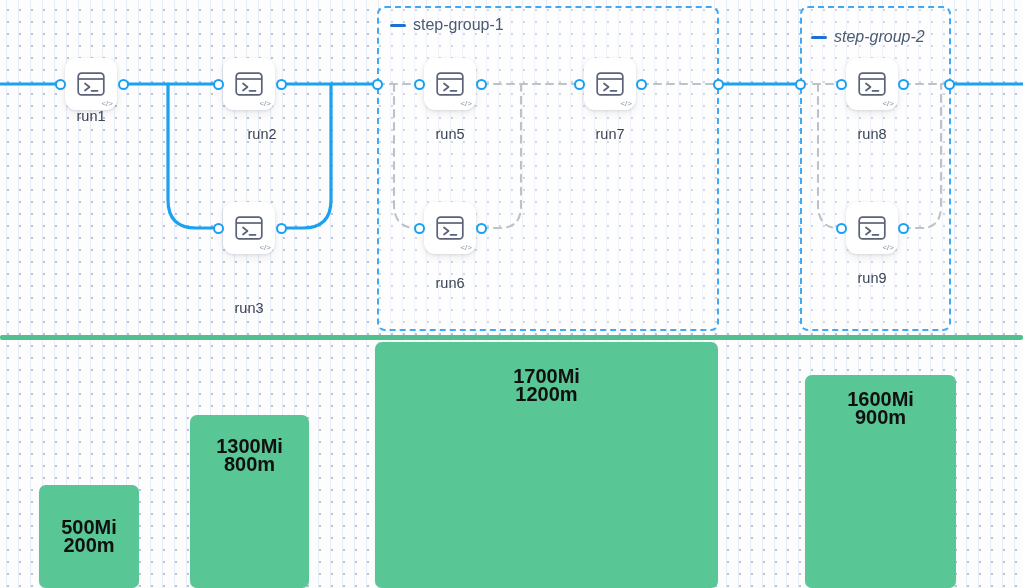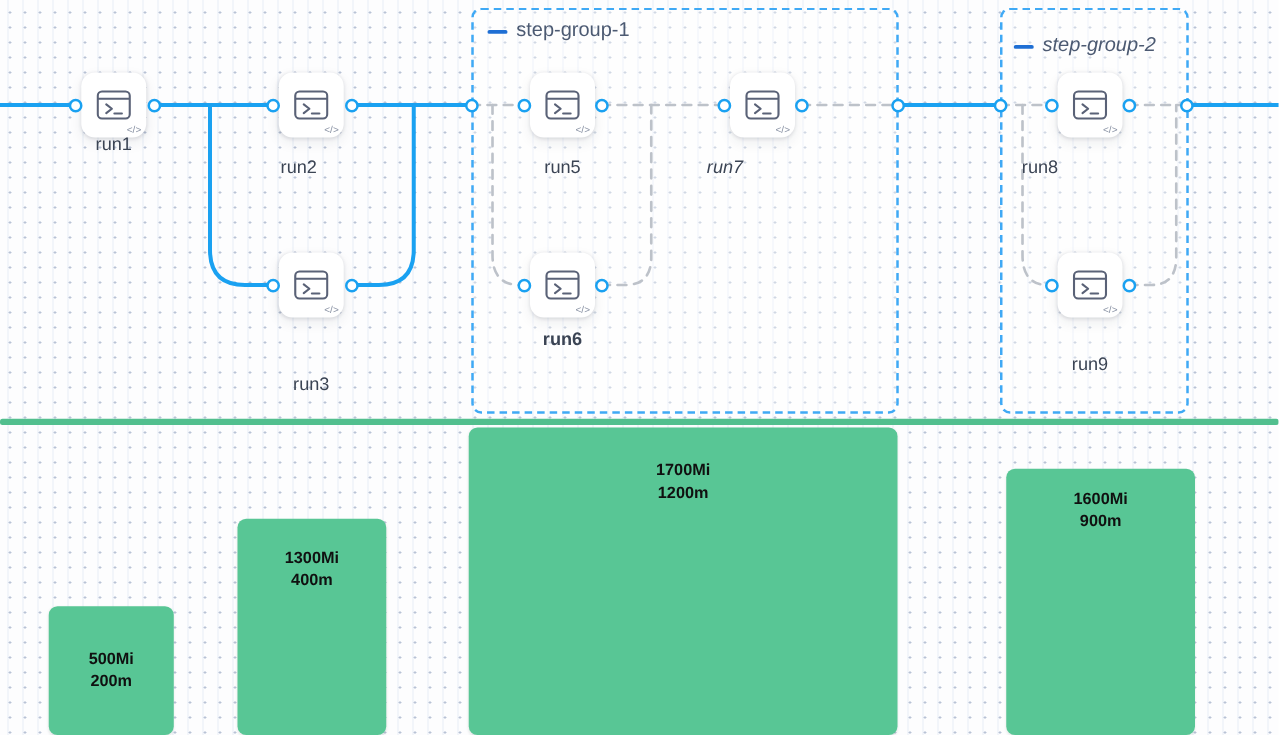--- a/index.html
+++ b/index.html
@@ -100,21 +100,21 @@
   .bar {
     position: absolute;
     background: #58c695;
     border-radius: 7px;
     box-shadow: 0 1px 2px rgba(40,80,60,0.10);
   }
   .bar-text {
     position: absolute;
     left: 0; right: 12px;
     text-align: center;
-    font-size: 13px;
+    font-size: 20px;
     font-weight: bold;
     color: #101010;
     line-height: 18px;
     white-space: pre-line;
   }
 </style>
 </head>
 <body>
 
 <div id="canvas">
@@ -174,21 +174,21 @@
         <span>
           <svg class="term" viewBox="0 0 28 24" fill="none" stroke="#5a6277" stroke-width="1.7">
             <rect x="1.2" y="1.2" width="25.6" height="21.6" rx="3.4"></rect>
             <path d="M1.2 7 H26.8"></path>
             <path d="M8 11.5 L12.5 15 L8 18.5" stroke-linecap="round" stroke-linejoin="round"></path>
             <path d="M14.5 18.8 H20.5" stroke-linecap="round"></path>
           </svg>
         </span>
         <span class="codeglyph">&lt;/&gt;</span>
       </div>
-      <div class="node-label" style="left: 179px; top: 126px;">run2</div>
+      <div class="node-label" style="left: 202px; top: 126px;">run2</div>
       <div class="node" style="left: 223px; top: 202px;">
         <span>
           <svg class="term" viewBox="0 0 28 24" fill="none" stroke="#5a6277" stroke-width="1.7">
             <rect x="1.2" y="1.2" width="25.6" height="21.6" rx="3.4"></rect>
             <path d="M1.2 7 H26.8"></path>
             <path d="M8 11.5 L12.5 15 L8 18.5" stroke-linecap="round" stroke-linejoin="round"></path>
             <path d="M14.5 18.8 H20.5" stroke-linecap="round"></path>
           </svg>
         </span>
         <span class="codeglyph">&lt;/&gt;</span>
@@ -210,57 +210,57 @@
         <span>
           <svg class="term" viewBox="0 0 28 24" fill="none" stroke="#5a6277" stroke-width="1.7">
             <rect x="1.2" y="1.2" width="25.6" height="21.6" rx="3.4"></rect>
             <path d="M1.2 7 H26.8"></path>
             <path d="M8 11.5 L12.5 15 L8 18.5" stroke-linecap="round" stroke-linejoin="round"></path>
             <path d="M14.5 18.8 H20.5" stroke-linecap="round"></path>
           </svg>
         </span>
         <span class="codeglyph">&lt;/&gt;</span>
       </div>
-      <div class="node-label" style="left: 390px; top: 264px; font-weight: bold;">run6</div>
+      <div class="node-label" style="left: 390px; top: 275px;">run6</div>
       <div class="node" style="left: 584px; top: 58px;">
         <span>
           <svg class="term" viewBox="0 0 28 24" fill="none" stroke="#5a6277" stroke-width="1.7">
             <rect x="1.2" y="1.2" width="25.6" height="21.6" rx="3.4"></rect>
             <path d="M1.2 7 H26.8"></path>
             <path d="M8 11.5 L12.5 15 L8 18.5" stroke-linecap="round" stroke-linejoin="round"></path>
             <path d="M14.5 18.8 H20.5" stroke-linecap="round"></path>
           </svg>
         </span>
         <span class="codeglyph">&lt;/&gt;</span>
       </div>
-      <div class="node-label" style="left: 520px; top: 126px; font-style: italic;">run7</div>
+      <div class="node-label" style="left: 550px; top: 126px;">run7</div>
       <div class="node" style="left: 846px; top: 58px;">
         <span>
           <svg class="term" viewBox="0 0 28 24" fill="none" stroke="#5a6277" stroke-width="1.7">
             <rect x="1.2" y="1.2" width="25.6" height="21.6" rx="3.4"></rect>
             <path d="M1.2 7 H26.8"></path>
             <path d="M8 11.5 L12.5 15 L8 18.5" stroke-linecap="round" stroke-linejoin="round"></path>
             <path d="M14.5 18.8 H20.5" stroke-linecap="round"></path>
           </svg>
         </span>
         <span class="codeglyph">&lt;/&gt;</span>
       </div>
-      <div class="node-label" style="left: 772px; top: 126px;">run8</div>
+      <div class="node-label" style="left: 812px; top: 126px;">run8</div>
       <div class="node" style="left: 846px; top: 202px;">
         <span>
           <svg class="term" viewBox="0 0 28 24" fill="none" stroke="#5a6277" stroke-width="1.7">
             <rect x="1.2" y="1.2" width="25.6" height="21.6" rx="3.4"></rect>
             <path d="M1.2 7 H26.8"></path>
             <path d="M8 11.5 L12.5 15 L8 18.5" stroke-linecap="round" stroke-linejoin="round"></path>
             <path d="M14.5 18.8 H20.5" stroke-linecap="round"></path>
           </svg>
         </span>
         <span class="codeglyph">&lt;/&gt;</span>
       </div>
-      <div class="node-label" style="left: 812px; top: 284px;">run9</div>
+      <div class="node-label" style="left: 812px; top: 270px;">run9</div>
     </div>
 
   <div id="ports">
       <div class="port" style="left: 54.5px; top: 78.5px;"></div>
       <div class="port" style="left: 117.5px; top: 78.5px;"></div>
       <div class="port" style="left: 212.5px; top: 78.5px;"></div>
       <div class="port" style="left: 275.5px; top: 78.5px;"></div>
       <div class="port" style="left: 212.5px; top: 222.5px;"></div>
       <div class="port" style="left: 275.5px; top: 222.5px;"></div>
       <div class="port" style="left: 371.5px; top: 78.5px;"></div>
@@ -280,21 +280,21 @@
     </div>
 
   <div id="separator" style="top: 335px; background: rgb(82, 191, 142);"></div>
 
   <div id="bars">
       <div class="bar" style="left: 39px; top: 485px; width: 100px; height: 103px; background: rgb(88, 198, 149);"></div>
       <div class="bar-text" style="left: 39px; width: 100px; top: 518px;">500Mi
 200m</div>
       <div class="bar" style="left: 190px; top: 415px; width: 119px; height: 173px; background: rgb(88, 198, 149);"></div>
       <div class="bar-text" style="left: 190px; width: 119px; top: 437px;">1300Mi
-400m</div>
+800m</div>
       <div class="bar" style="left: 375px; top: 342px; width: 343px; height: 246px; background: rgb(88, 198, 149);"></div>
       <div class="bar-text" style="left: 375px; width: 343px; top: 367px;">1700Mi
 1200m</div>
       <div class="bar" style="left: 805px; top: 375px; width: 151px; height: 213px; background: rgb(88, 198, 149);"></div>
       <div class="bar-text" style="left: 805px; width: 151px; top: 390px;">1600Mi
 900m</div>
     </div>
 
 </div>
 

